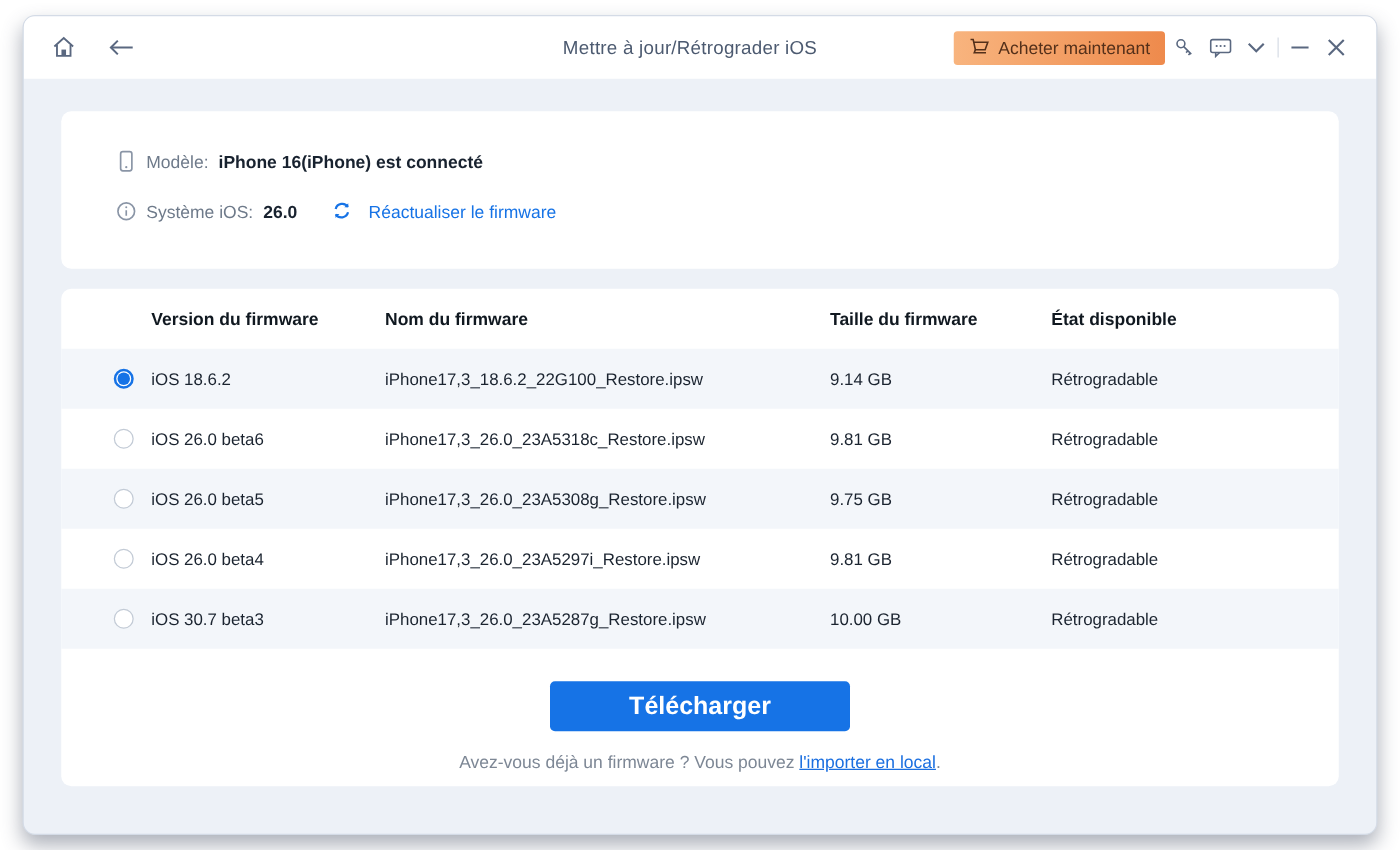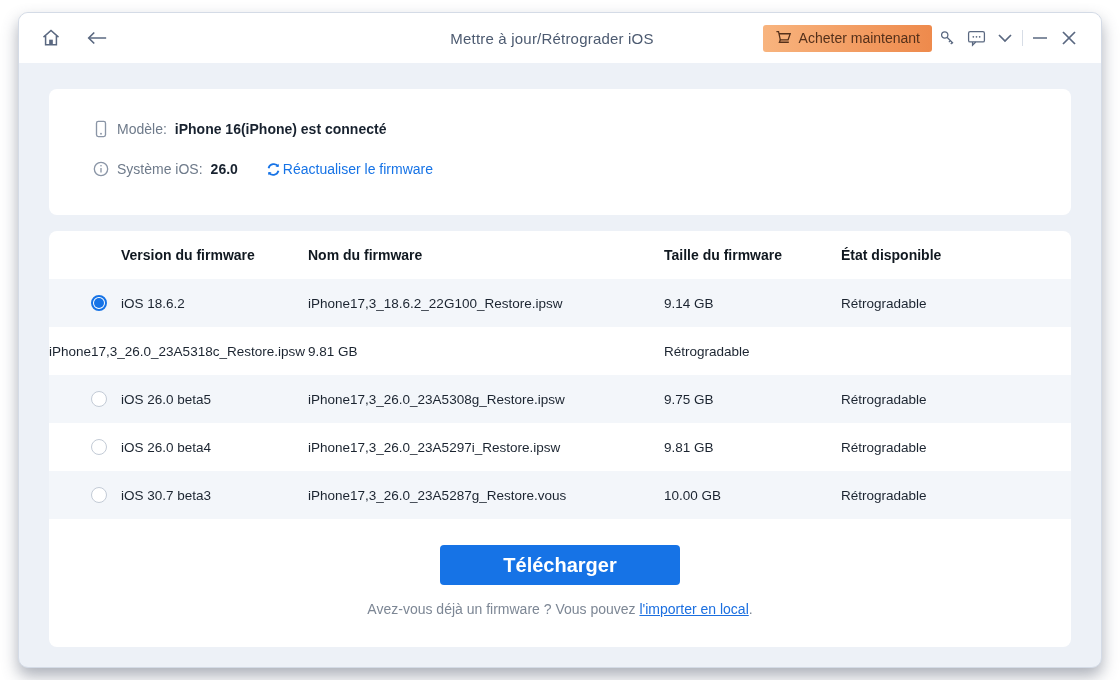--- a/index.html
+++ b/index.html
@@ -27,24 +27,24 @@
     color:#54301a; font-size:14px; font-family:inherit; }
   .tb-divider { width:1px; height:16px; background:#d7dde6; margin:0 2px; }
   
   .content { padding:26px 30px 0 30px; }
   .panel { background:#ffffff; border-radius:8px; }
   .device-panel { height:126px; padding:24px 0 0 44px; margin-bottom:16px; }
   .dev-row { display:flex; align-items:center; height:32px; margin-bottom:8px;
     font-size:14px; color:#6e7a8a; }
   .dev-row .g-icon { margin-right:8px; display:flex; color:#8a95a6; }
   .dev-value { font-weight:bold; color:#18222f; margin-left:8px; font-size:14px; }
-  .refresh-link { display:flex; align-items:center; gap:2px; margin-left:28px;
+  .refresh-link { display:flex; gap:14px; margin-left:28px;
     color:#1673e6; font-size:14px; cursor:pointer; text-decoration:none; }
   
-  .table-panel { padding-bottom:30px; }
+  .table-panel { padding-bottom:12px; }
   .fw-grid-row { display:grid; grid-template-columns:259px 356px 177px 1fr;
     align-items:center; height:48px; }
   .fw-header { font-weight:bold; font-size:14px; color:#101820; }
   .fw-header .cell1 { padding-left:72px; }
   .fw-rows .fw-grid-row { font-size:13.5px; color:#1b2430; cursor:pointer; }
   .fw-rows .fw-grid-row:nth-child(odd) { background:#f3f6fa; }
   .cell1 { padding-left:72px; position:relative; }
   .radio { position:absolute; left:42px; top:50%; transform:translateY(-50%);
     width:16px; height:16px; border-radius:50%; border:1px solid #c3cbd6;
     background:#fff; }
@@ -194,20 +194,24 @@
           <div class="fw-grid-row">
           <div class="cell1">
             <span class="radio selected"></span>
             <span>iOS 18.6.2</span>
           </div>
           <div>iPhone17,3_18.6.2_22G100_Restore.ipsw</div>
           <div>9.14 GB</div>
           <div>Rétrogradable</div>
         </div>
           <div class="fw-grid-row">
+          <div class="cell1">
+            <span class="radio"></span>
+            <span>iOS 26.0 beta6</span>
+          </div>
           <div>iPhone17,3_26.0_23A5318c_Restore.ipsw</div>
           <div>9.81 GB</div>
           <div>Rétrogradable</div>
         </div>
           <div class="fw-grid-row">
           <div class="cell1">
             <span class="radio"></span>
             <span>iOS 26.0 beta5</span>
           </div>
           <div>iPhone17,3_26.0_23A5308g_Restore.ipsw</div>
@@ -221,21 +225,21 @@
           </div>
           <div>iPhone17,3_26.0_23A5297i_Restore.ipsw</div>
           <div>9.81 GB</div>
           <div>Rétrogradable</div>
         </div>
           <div class="fw-grid-row">
           <div class="cell1">
             <span class="radio"></span>
             <span>iOS 30.7 beta3</span>
           </div>
-          <div>iPhone17,3_26.0_23A5287g_Restore.vous</div>
+          <div>iPhone17,3_26.0_23A5287g_Restore.ipsw</div>
           <div>10.00 GB</div>
           <div>Rétrogradable</div>
         </div>
         </div>
 
       <div class="actions">
         <button class="download-btn">Télécharger</button>
         <div class="import-hint">
           <span>Avez-vous déjà un firmware ? Vous pouvez </span><a class="import-link">l'importer en local</a><span>.</span>
         </div>

